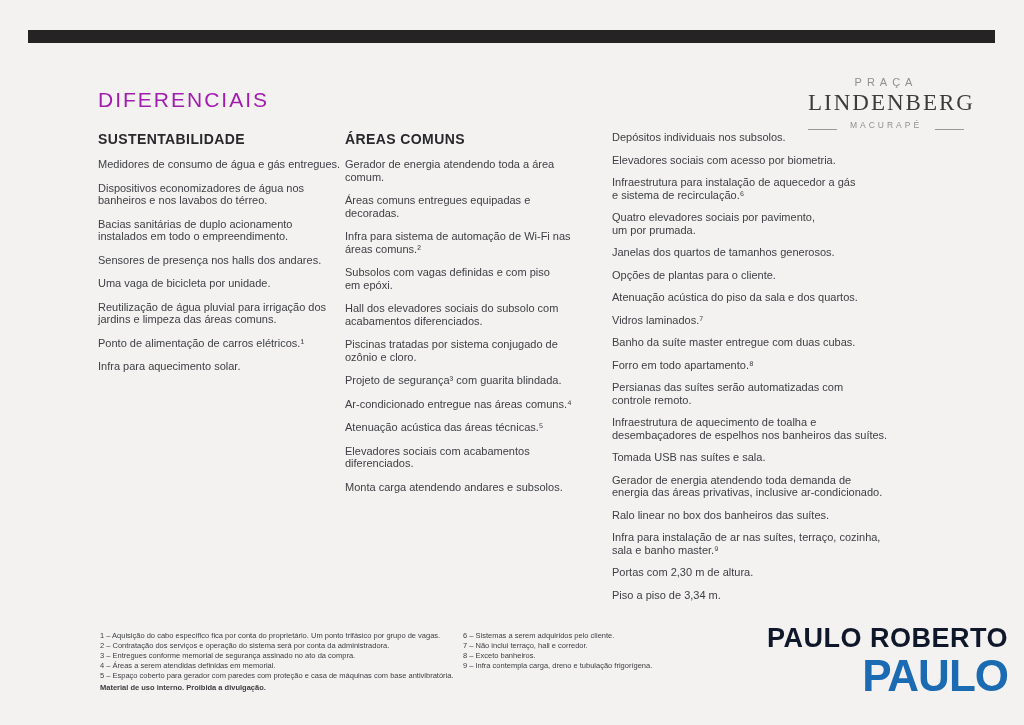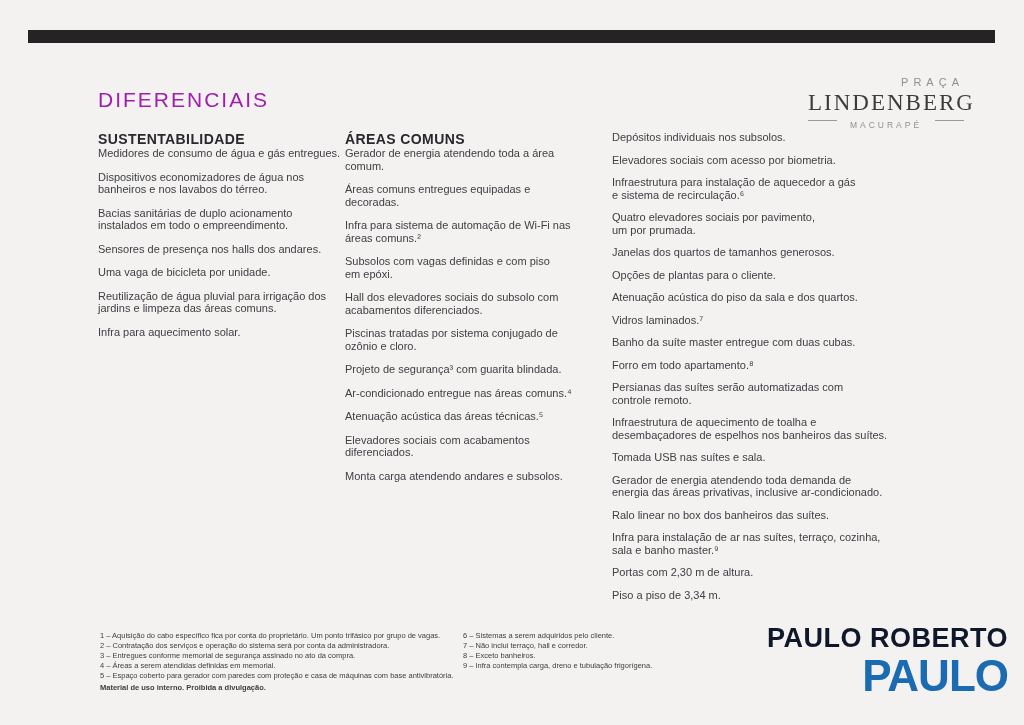--- a/index.html
+++ b/index.html
@@ -7,30 +7,30 @@
   body { font-family:"Liberation Sans", sans-serif; background:#f3f2f0; overflow:hidden; }
   .page { position:relative; width:1024px; height:725px; background:#f3f2f0; }
 
   .top-bar { position:absolute; left:28px; top:30px; width:967px; height:13px; background:#262324; }
 
   .page-title { position:absolute; left:98px; top:88px; font-size:21px; letter-spacing:2px;
                 color:#a21caf; font-weight:400; }
 
   
   .brand { position:absolute; left:808px; top:76px; width:156px; text-align:center; }
-  .brand-kicker { font-size:11px; letter-spacing:5px; color:#8f8f8f; margin-bottom:2px;text-align:right; }
+  .brand-kicker { font-size:11px; letter-spacing:5px; color:#8f8f8f; margin-bottom:2px; }
   .brand-name { font-family:"Liberation Serif", serif; font-size:23px; letter-spacing:2px;
                 color:#3c3c3e; margin-bottom:4px; }
-  .brand-sub { display:flex; align-items:flex-start; gap:13px; }
+  .brand-sub { display:flex; align-items:flex-end; gap:13px; }
   .brand-sub .rule { flex:1; height:1px; background:#9a9a9a; }
   .brand-sub .sub-text { font-size:8.5px; letter-spacing:3px; color:#8f8f8f; }
 
   
   .col { position:absolute; top:131px; }
-  .col h2 { font-size:14px; font-weight:bold; letter-spacing:0.4px; color:#28282d; }
+  .col h2 { font-size:14px; font-weight:bold; letter-spacing:0.4px; color:#28282d; margin-bottom:11px; }
   .col .items p.item { font-size:11px; line-height:12.5px; color:#3f4046; margin-bottom:11px;
                        white-space:pre-line; }
   .col-1 { left:98px;  width:245px; }
   .col-2 { left:345px; width:240px; }
   .col-3 { left:612px; width:305px; }
   .col-3 .items p.item { margin-bottom:10px; }
 
   
   .footnotes-left  { position:absolute; left:100px; top:631px; width:360px; }
   .footnotes-right { position:absolute; left:463px; top:631px; width:250px; }
@@ -66,20 +66,21 @@
     <div class="items">
         <p class="item">Medidores de consumo de água e gás entregues.</p>
         <p class="item">Dispositivos economizadores de água nos
 banheiros e nos lavabos do térreo.</p>
         <p class="item">Bacias sanitárias de duplo acionamento
 instalados em todo o empreendimento.</p>
         <p class="item">Sensores de presença nos halls dos andares.</p>
         <p class="item">Uma vaga de bicicleta por unidade.</p>
         <p class="item">Reutilização de água pluvial para irrigação dos
 jardins e limpeza das áreas comuns.</p>
+        <p class="item">Ponto de alimentação de carros elétricos.¹</p>
         <p class="item">Infra para aquecimento solar.</p>
       </div>
   </div>
 
   <div class="col col-2">
     <h2>ÁREAS COMUNS</h2>
     <div class="items">
         <p class="item">Gerador de energia atendendo toda a área
 comum.</p>
         <p class="item">Áreas comuns entregues equipadas e decoradas.</p>

